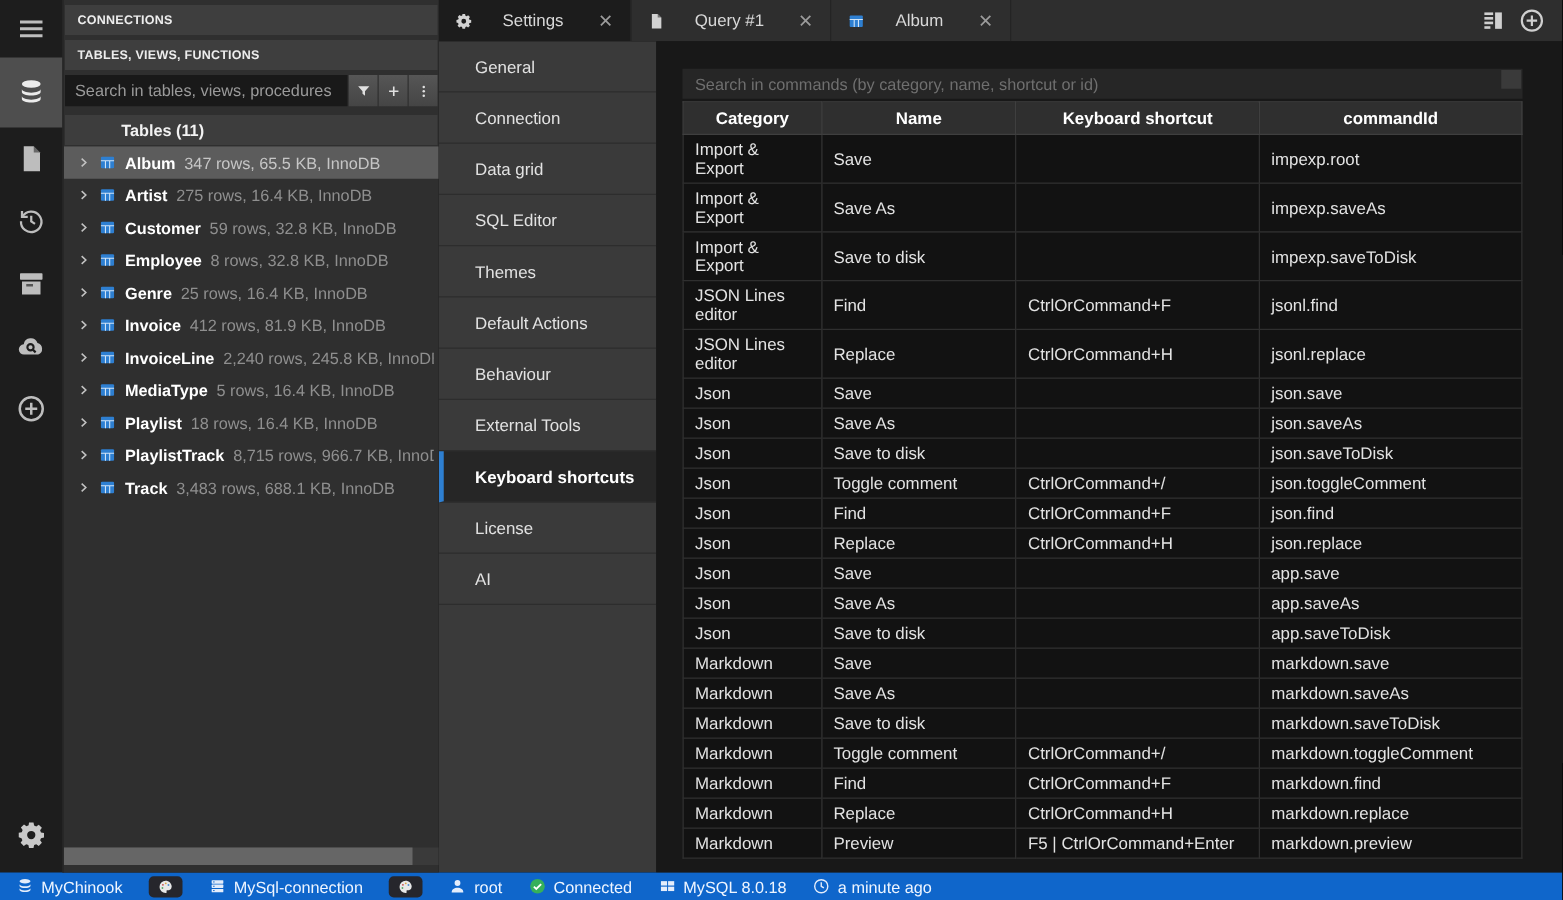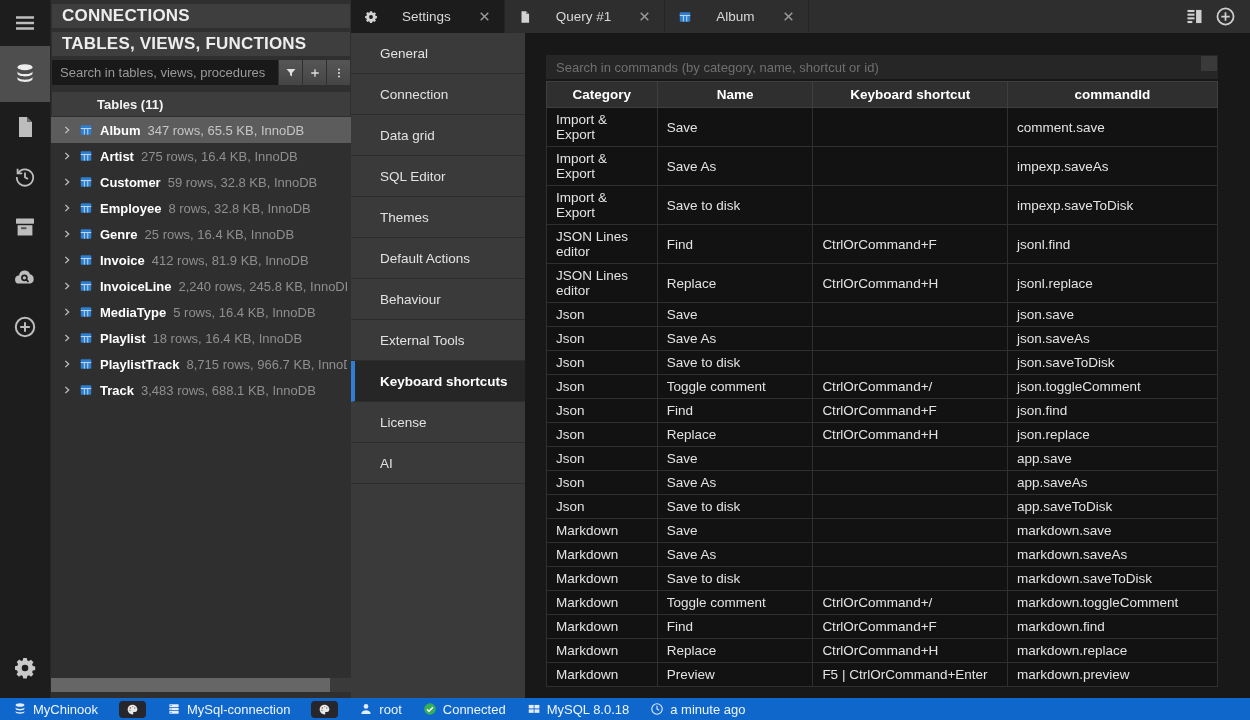--- a/index.html
+++ b/index.html
@@ -18,21 +18,21 @@
   .rail-btn .icon { width:24px; height:24px; }
   .rail-btn:first-child { height:46px; }
   .rail-btn.active { background:#4e4e4e; color:#ececec; height:56px; }
   .rail-bottom { margin-top:auto; padding-bottom:8px; }
   .rail-bottom .rail-btn { height:44px; color:#c9c9c9; }
 
   
   .sidebar { grid-column:2; grid-row:1; background:#2f2f2f; position:relative; overflow:hidden;
              display:flex; flex-direction:column; border-left:1px solid #262626; }
   .side-header { height:24px; flex:0 0 24px; background:#3e3e3e; margin:4px 1px 0 1px; padding:0 10px;
-                 display:flex; align-items:center; font-weight:bold; font-size:17px; color:#ededed; letter-spacing:.2px; }
+                 display:flex; align-items:center; font-weight:bold; font-size:10px; color:#ededed; letter-spacing:.2px; }
   .search-row { display:flex; gap:1px; margin:4px 1px 0 1px; height:25px; flex:0 0 25px; }
   .search-row input { flex:1; min-width:0; background:#191919; border:0; outline:0; color:#bdbdbd;
                       font-size:13px; padding:0 8px; font-family:inherit; }
   .search-row input::placeholder { color:#9a9a9a; }
   .side-btn { width:23px; background:linear-gradient(#565656,#454545); display:flex; align-items:center;
               justify-content:center; color:#e0e0e0; }
   .side-btn .icon { width:12px; height:12px; }
   .tables-header { height:24px; flex:0 0 24px; background:#3d3d3d; margin:7px 1px 1px 1px; padding:0 9px;
                    display:flex; align-items:center; gap:23px; color:#f2f2f2; font-weight:bold; font-size:13px; }
   .tables-header .icon { width:13px; height:13px; color:#e0e0e0; }
@@ -475,21 +475,21 @@
                 <th>Name</th>
                 <th>Keyboard shortcut</th>
                 <th>commandId</th>
               </tr>
             </thead>
           <tbody>
               <tr>
                 <td>Import &amp; Export</td>
                 <td>Save</td>
                 <td></td>
-                <td>comment.save</td>
+                <td>impexp.root</td>
               </tr>
               <tr>
                 <td>Import &amp; Export</td>
                 <td>Save As</td>
                 <td></td>
                 <td>impexp.saveAs</td>
               </tr>
               <tr>
                 <td>Import &amp; Export</td>
                 <td>Save to disk</td>

